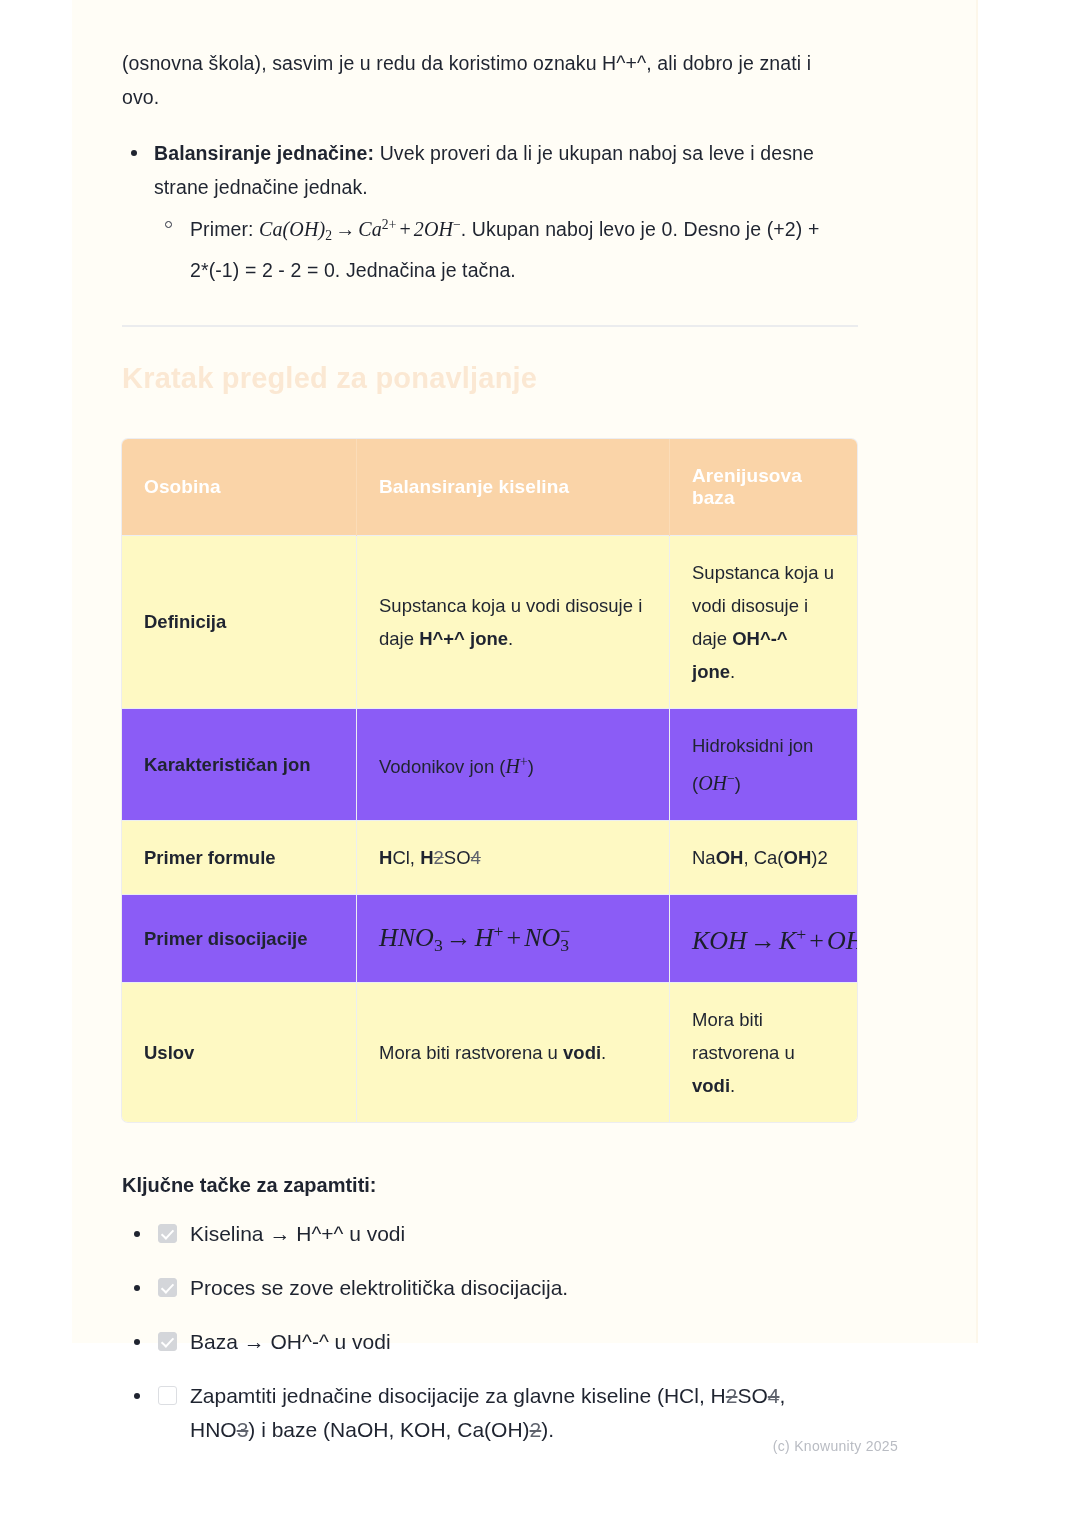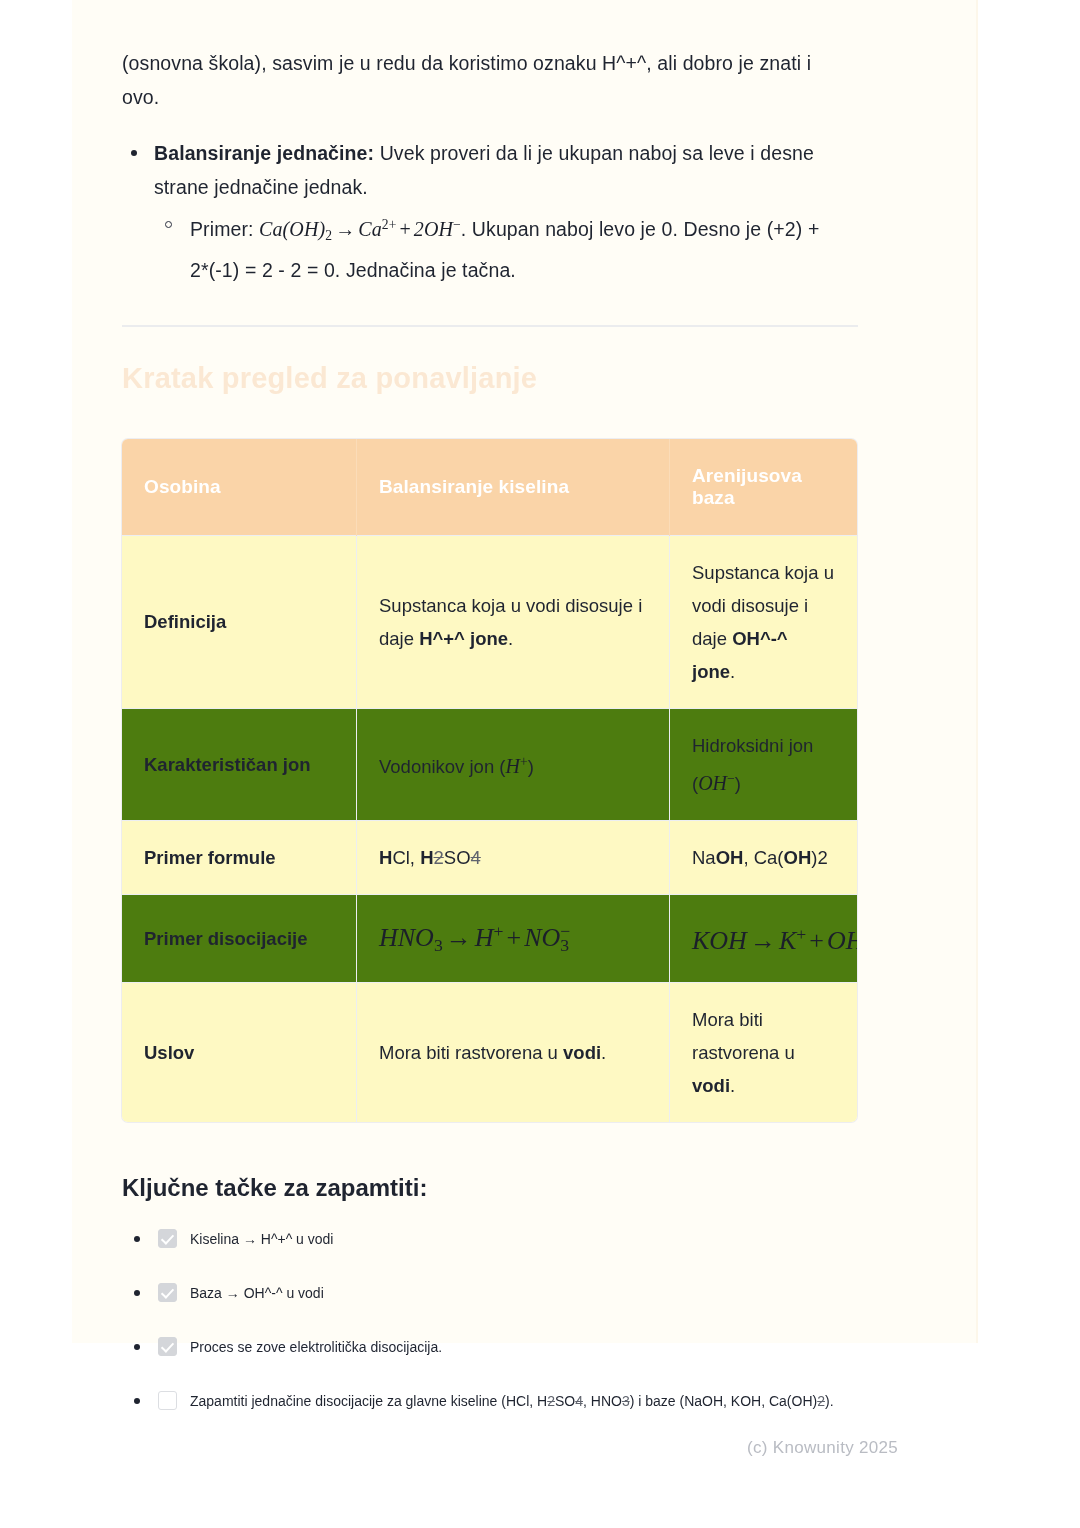--- a/index.html
+++ b/index.html
@@ -169,50 +169,50 @@
     padding: 20px 22px;
     font-size: 18.5px;
     line-height: 33px;
     color: #1f2430;
     vertical-align: middle;
     border-right: 1px solid #eceef2;
     border-top: 1px solid #eceef2;
   }
   table.summary tbody td:last-child { border-right: 0; }
   table.summary tbody tr.odd td  { background: #fef9c3; }
-  table.summary tbody tr.even td { background: #4d7c0f; margin-top: 38px; }
+  table.summary tbody tr.even td { background: #8b5cf6; margin-top: 38px; }
   td.rowhead {
     font-weight: 700;
   }
   td.math-cell .math { font-size: 26px; }
 
   
   .strk {
     text-decoration: line-through;
     color: #60646e;
     font-weight: 400;
   }
 
   
   .keypoints-title {
     margin-top: 52px;
-    font-size: 24px;
+    font-size: 20px;
     font-weight: 700;
     color: #1f2430;
   }
   ul.checklist {
     list-style: none;
     margin: 18px 0 0 0;
     padding: 0;
   }
   ul.checklist > li {
     position: relative;
     padding-left: 68px;
     margin-top: 20px;
-    font-size: 14px;
+    font-size: 21px;
     line-height: 34px;
     color: #1f2430;
   }
   ul.checklist > li::before {
     content: "";
     position: absolute;
     left: 12px;
     top: 14px;
     width: 6px;
     height: 6px;
@@ -246,21 +246,21 @@
   .cbox.unchecked {
     background: #ffffff;
     border: 1.5px solid #dcdee2;
   }
 
   
   .footer {
     position: absolute;
     right: 68px;
     top: 1438px;
-    font-size: 17px;
+    font-size: 14px;
     color: #b9bcc3;
     letter-spacing: .3px;
   }
 </style>
 </head>
 <body>
 
 <div class="page-sheet"></div>
 <div class="page-sheet-edge"></div>
 
@@ -331,25 +331,25 @@
 
     <div class="keypoints-title">Ključne tačke za zapamtiti:</div>
 
     <ul class="checklist">
       <li>
         <span class="cbox checked"></span>
         <span>Kiselina → H^+^ u vodi</span>
       </li>
       <li>
         <span class="cbox checked"></span>
+        <span>Proces se zove elektrolitička disocijacija.</span>
+      </li>
+      <li>
+        <span class="cbox checked"></span>
         <span>Baza → OH^-^ u vodi</span>
-      </li>
-      <li>
-        <span class="cbox checked"></span>
-        <span>Proces se zove elektrolitička disocijacija.</span>
       </li>
       <li>
         <span class="cbox unchecked"></span>
         <span>Zapamtiti jednačine disocijacije za glavne kiseline (HCl, H<span class="strk">2</span>SO<span class="strk">4</span>, HNO<span class="strk">3</span>) i baze (NaOH, KOH, Ca(OH)<span class="strk">2</span>).</span>
       </li>
     </ul>
 
   </div>
 
   <div class="footer">(c) Knowunity 2025</div>

